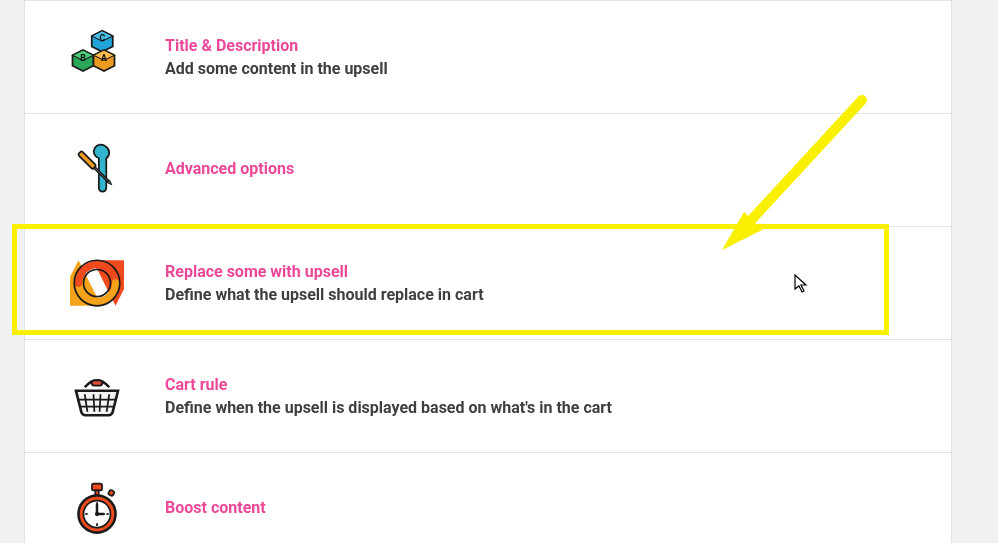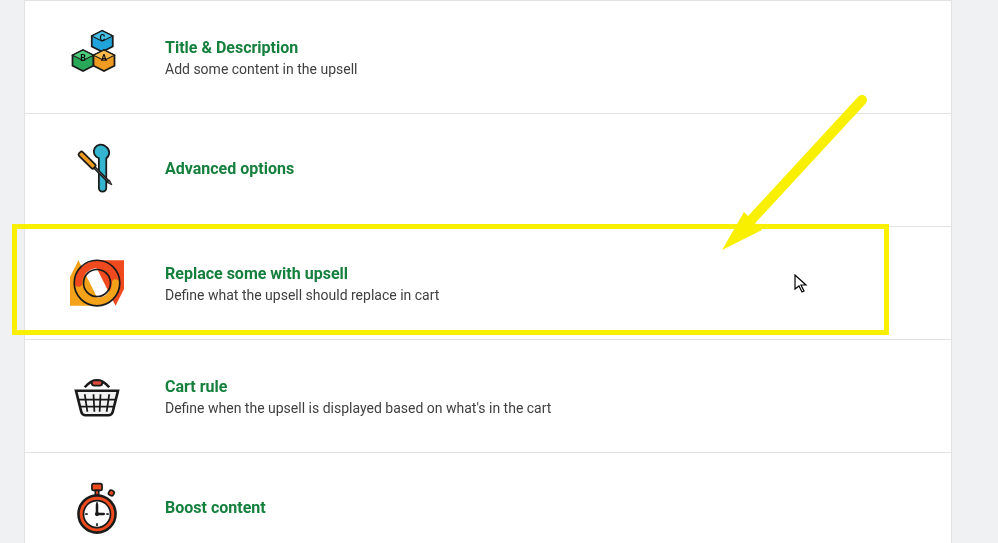--- a/index.html
+++ b/index.html
@@ -35,26 +35,26 @@
       height: 64px;
       display: flex;
       align-items: center;
       justify-content: center;
       flex-shrink: 0;
     }
     .text-wrap { flex: 1; }
     .title {
       font-size: 16px;
       font-weight: 700;
-      color: #15803d;
+      color: #ec4899;
       margin-bottom: 4px;
     }
     .desc {
-      font-size: 14px;
-      font-weight: 400;
+      font-size: 16px;
+      font-weight: 700;
       color: #3f3f3f;
     }
     .highlight-box {
       position: absolute;
       left: 12px;
       top: 224px;
       width: 877px;
       height: 111px;
       border: 5px solid #f9f000;
       pointer-events: none;

